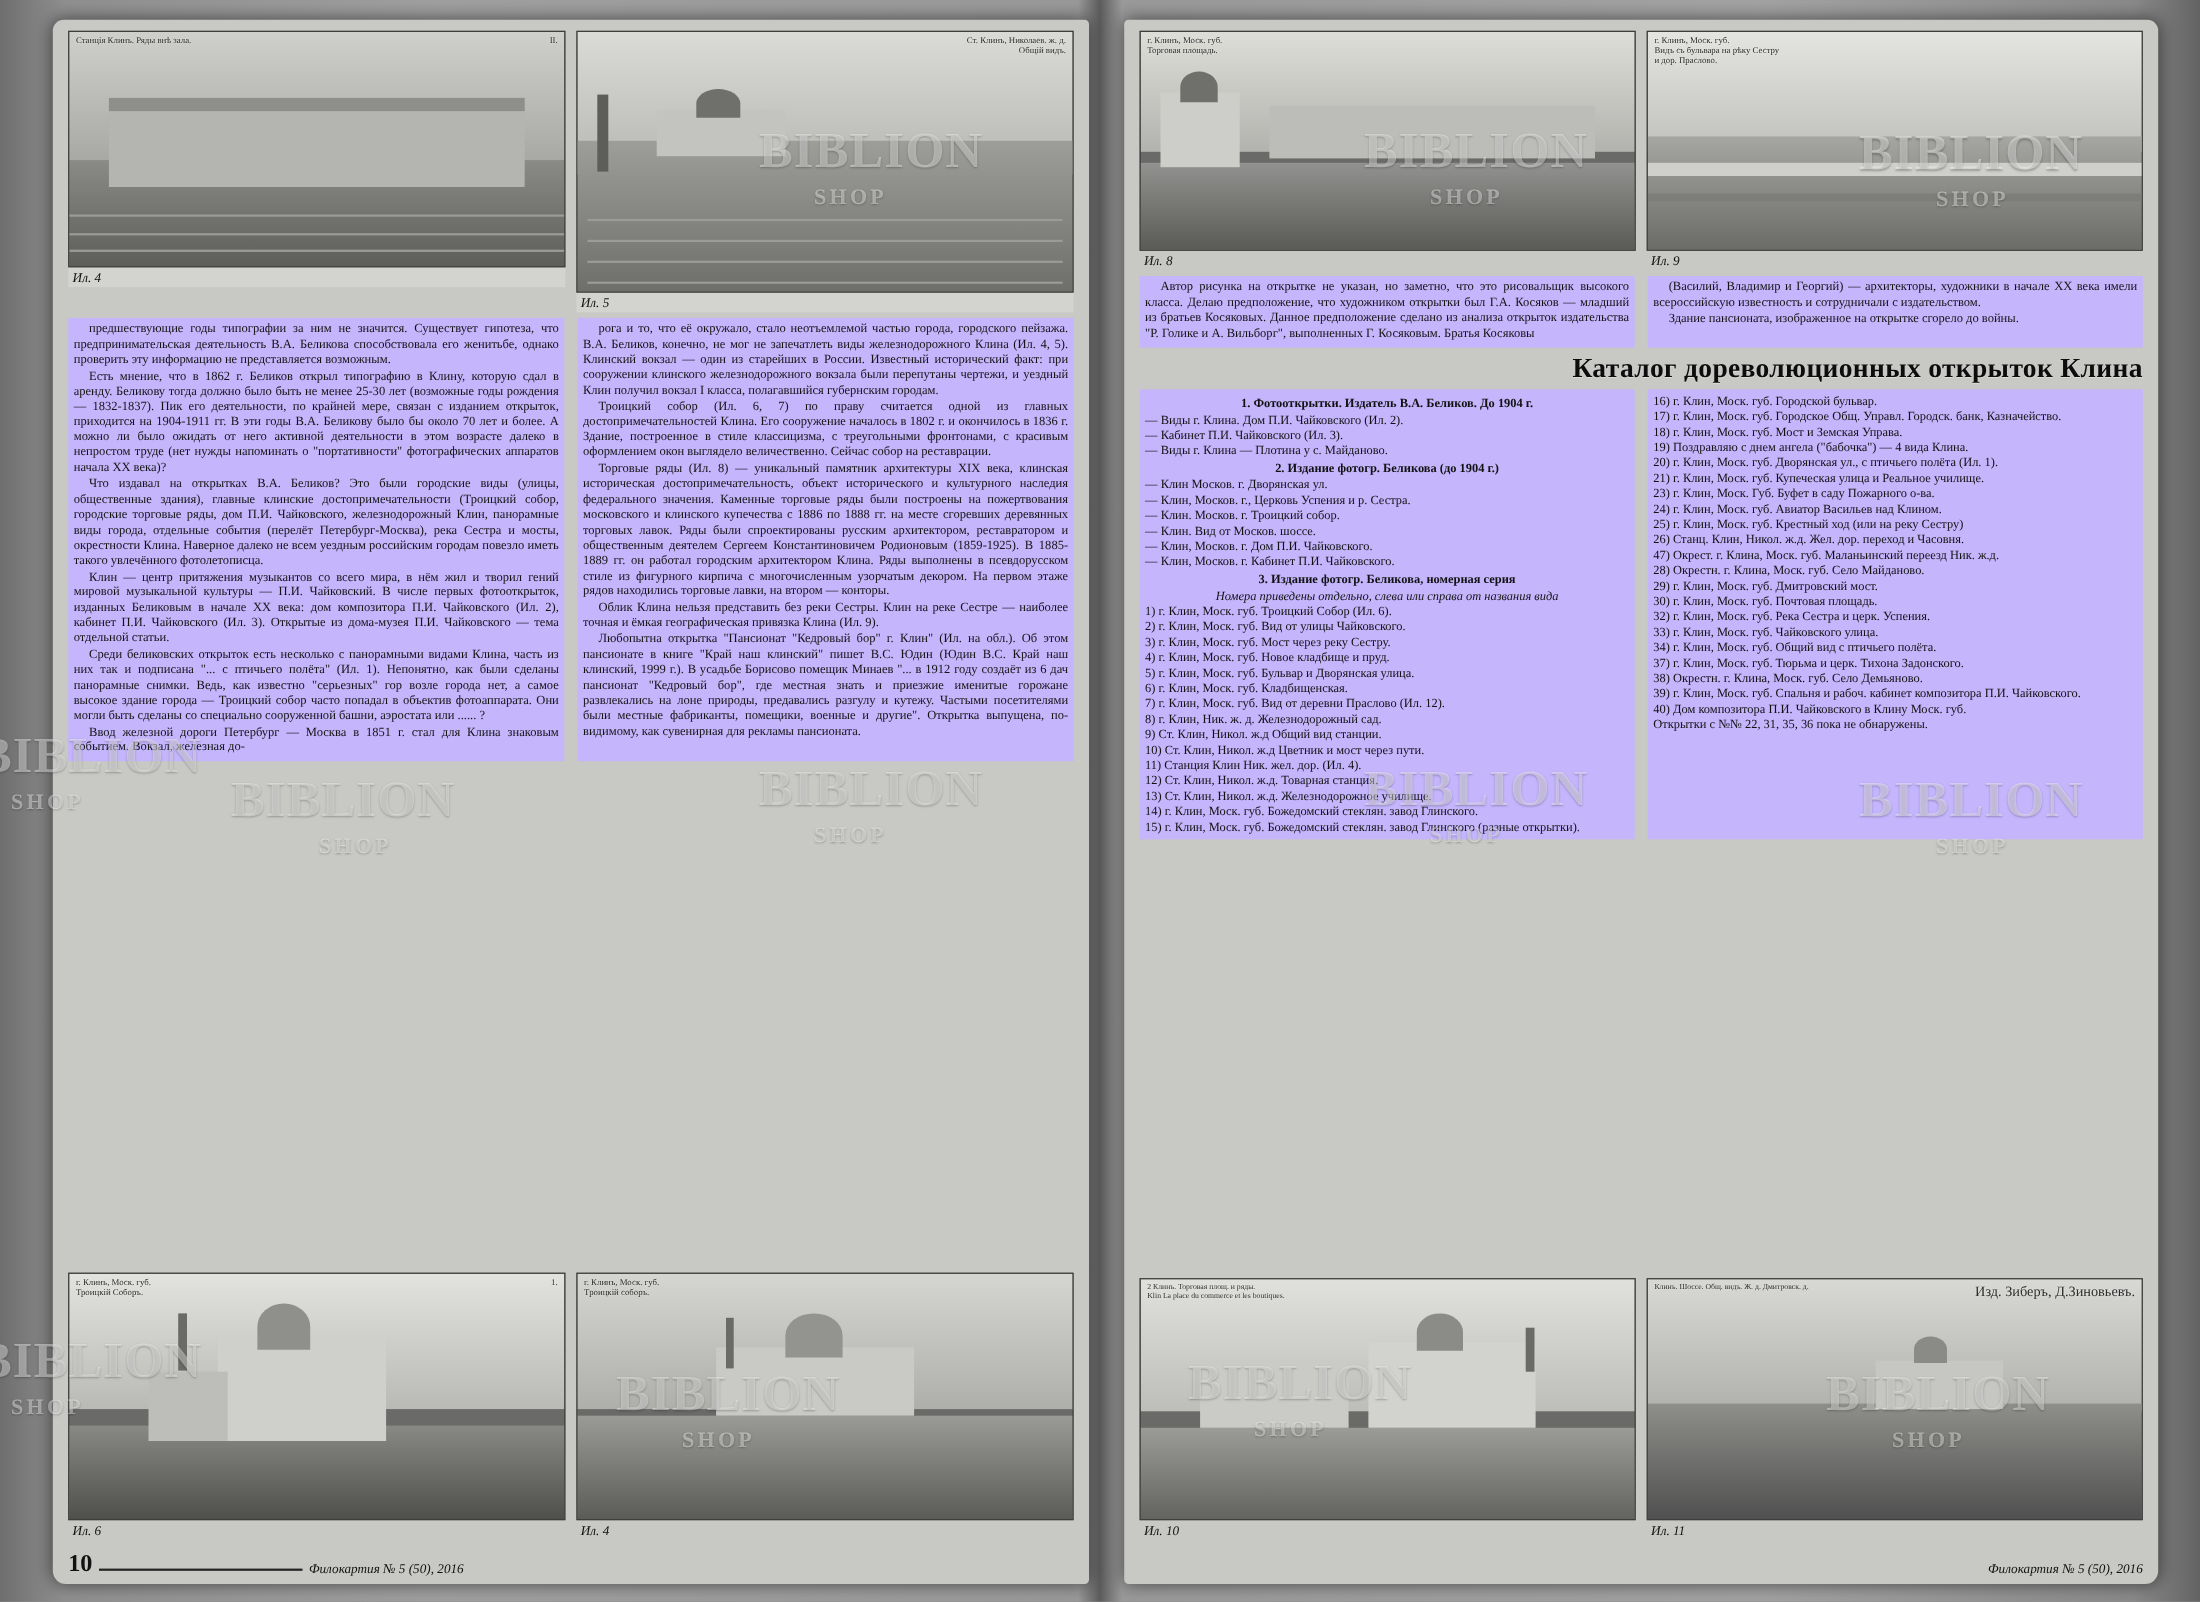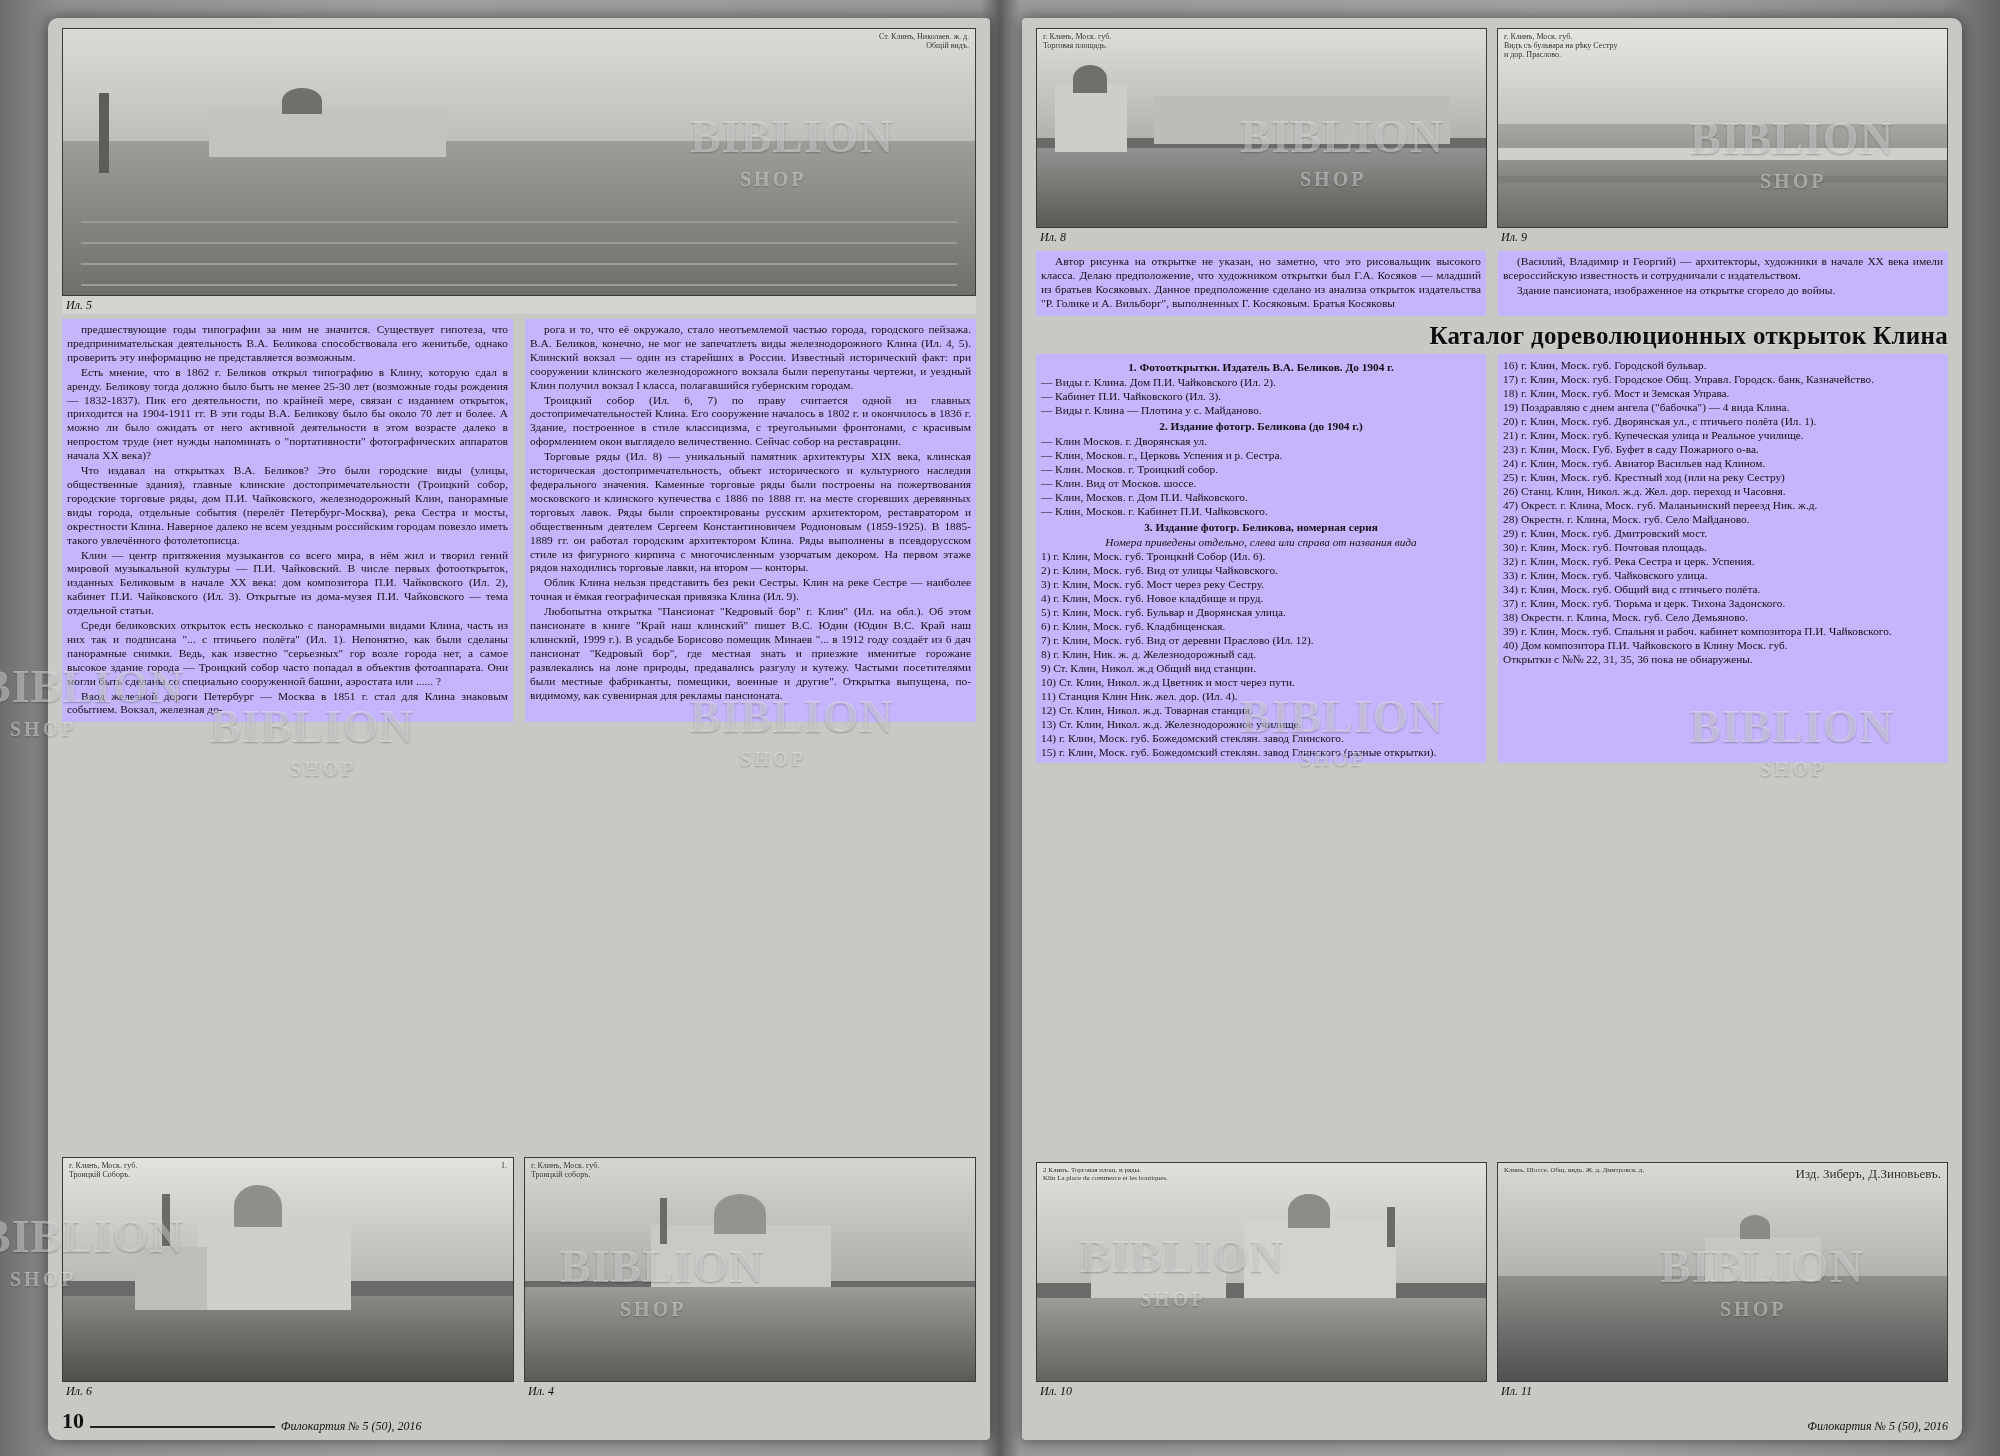--- a/index.html
+++ b/index.html
@@ -120,21 +120,37 @@
 </head>
 <body>
 
 <div id="spread">
 
   <div class="page left">
     <div class="page-inner">
 
       <div style="display:flex; gap:10px;">
         <div style="flex:1;">
-          <div class="photo" style="height:268px;">
+          <div class="photo" style="height:215px;">
+            <div class="sky"></div>
+              <div class="ground"></div>
+            <div class="shape" style="left:8%;top:32%;width:84%;height:34%;background:#b4b4b0;"></div>
+            <div class="shape" style="left:8%;top:28%;width:84%;height:6%;background:#8e8e8a;"></div>
+            <div class="rail" style="left:0;right:0;top:78%;"></div>
+            <div class="rail" style="left:0;right:0;top:86%;"></div>
+            <div class="rail" style="left:0;right:0;top:93%;"></div>
+            <div class="cap">
+              <span>Станція Клинъ. Ряды внѣ зала.</span>
+              <span class="capr">II.</span>
+            </div>
+          </div>
+          <div class="ilabel ilabel-box">Ил. 4</div>
+        </div>
+        <div style="flex:1;">
+          <div class="photo" style="height:238px;">
             <div class="sky" style="background:linear-gradient(180deg,#dadad6,#b6b6b2);"></div>
             <div class="ground" style="height:58%; background:linear-gradient(180deg,#9d9d99,#6e6e6a);"></div>
             <div class="shape" style="left:4%;top:24%;width:10px;height:30%;background:#5d5d59;"></div>
             <div class="shape" style="left:16%;top:30%;width:26%;height:18%;background:#c3c3bf;"></div>
             <div class="dome" style="left:24%;top:22%;width:40px;height:26px;"></div>
             <div class="rail" style="left:2%;right:2%;top:72%;"></div>
             <div class="rail" style="left:2%;right:2%;top:80%;"></div>
             <div class="rail" style="left:2%;right:2%;top:88%;"></div>
             <div class="rail" style="left:2%;right:2%;top:96%;"></div>
             <div class="cap">

